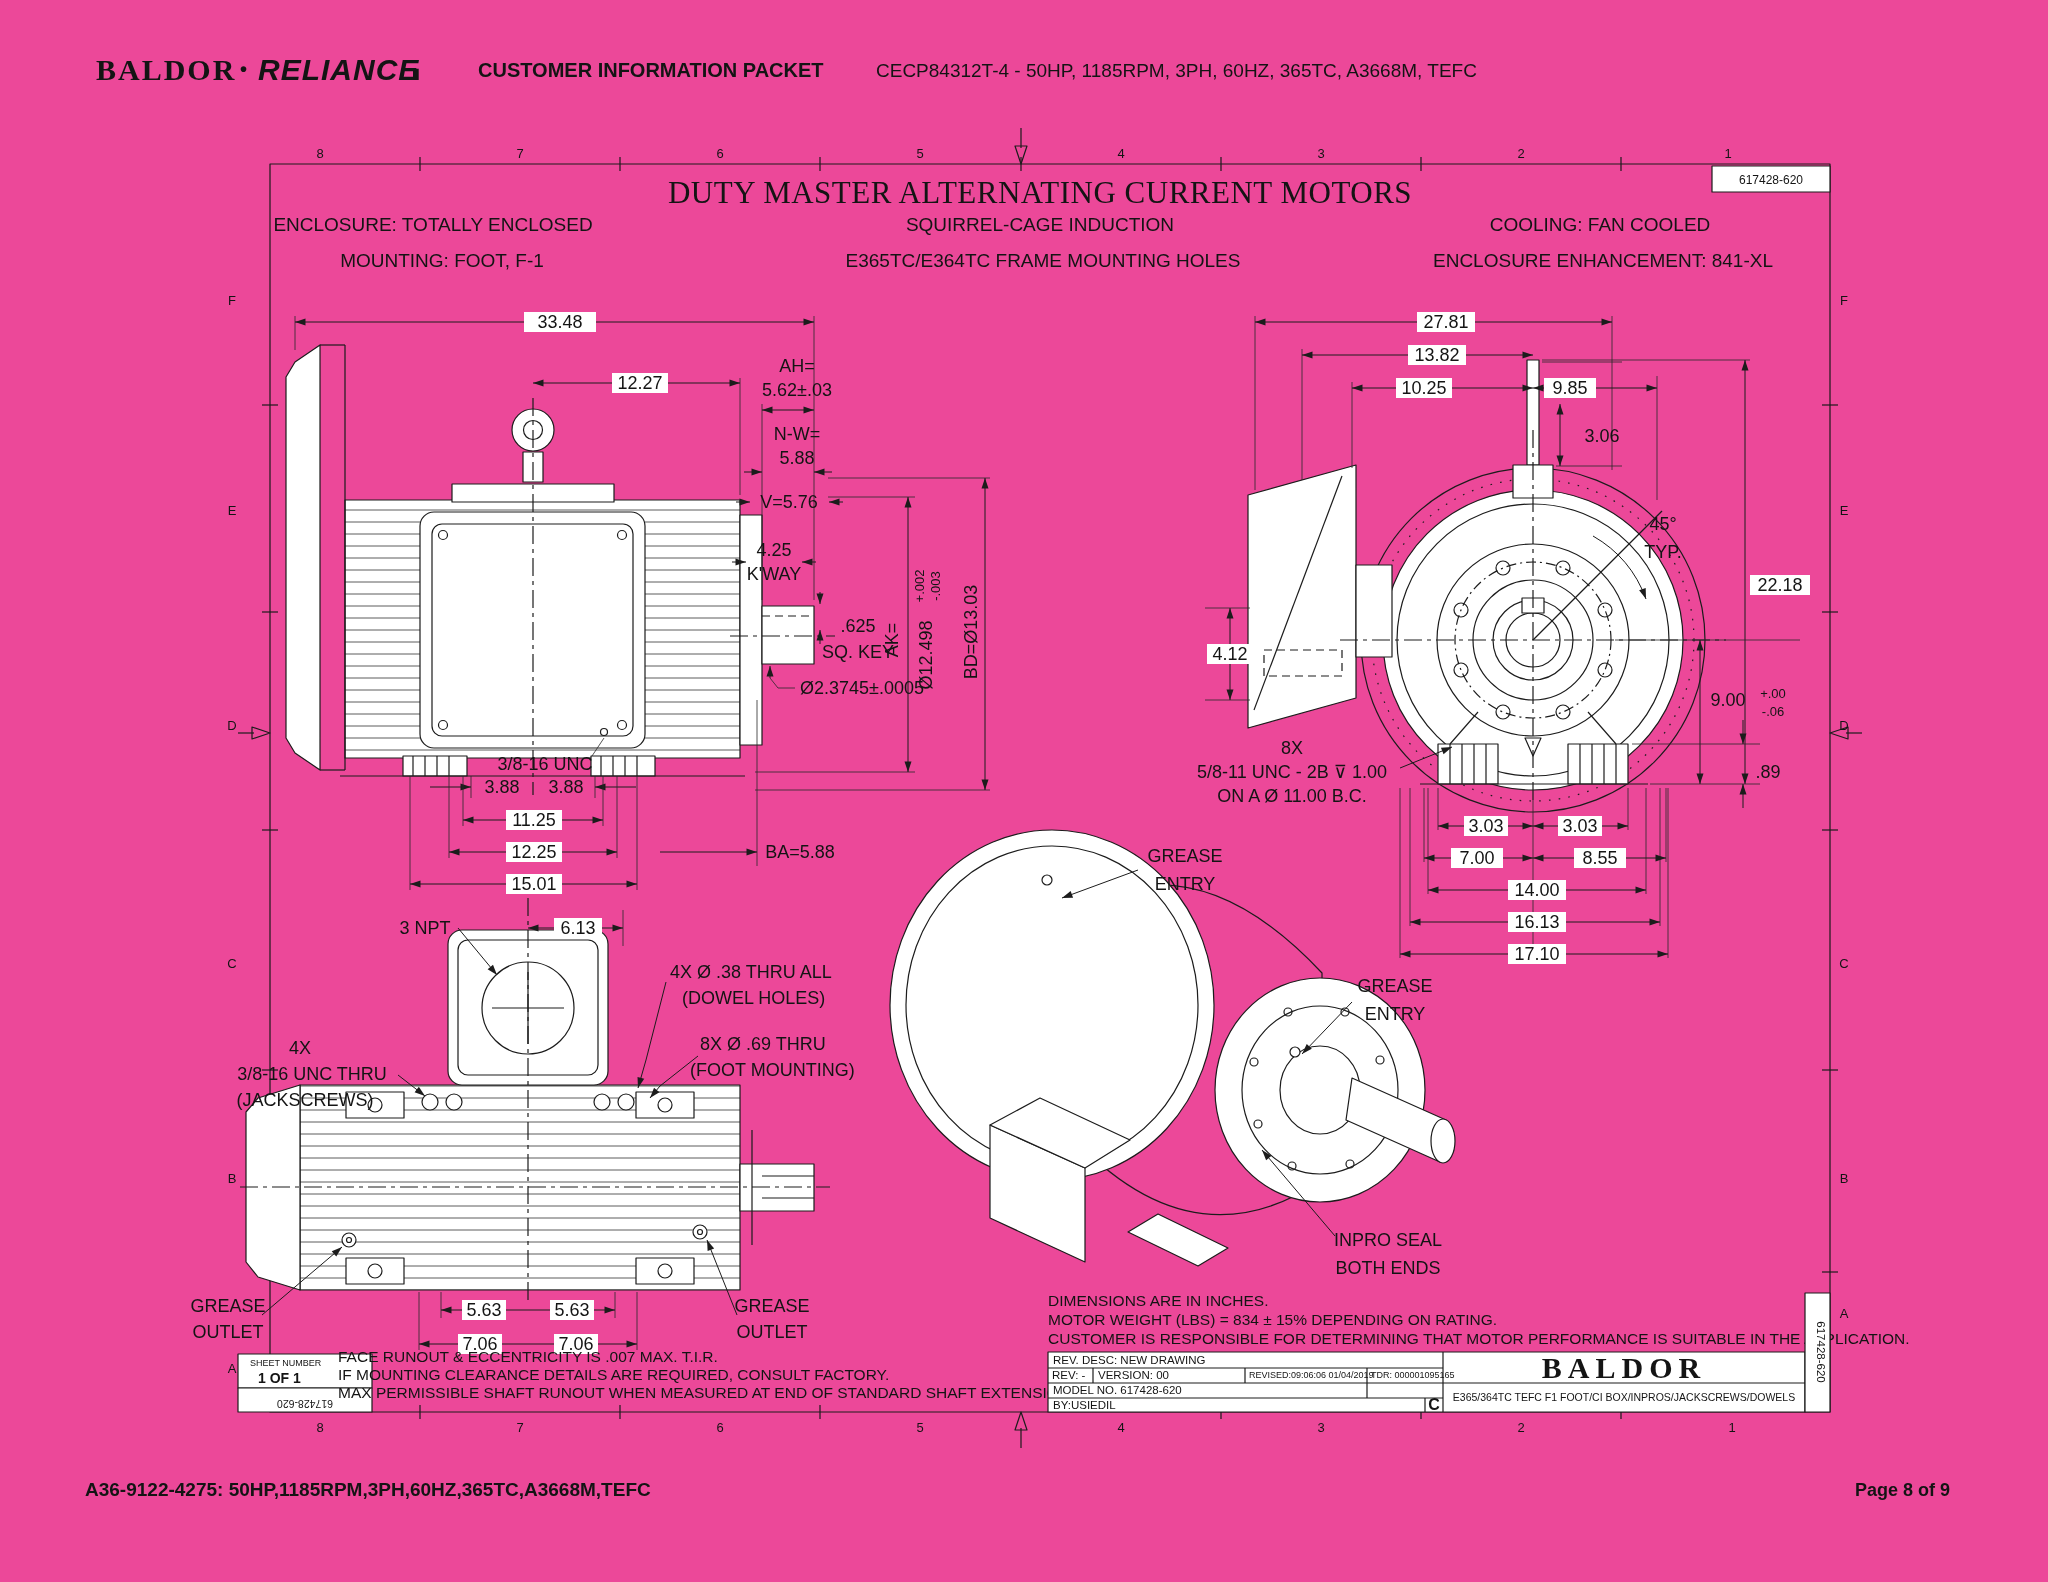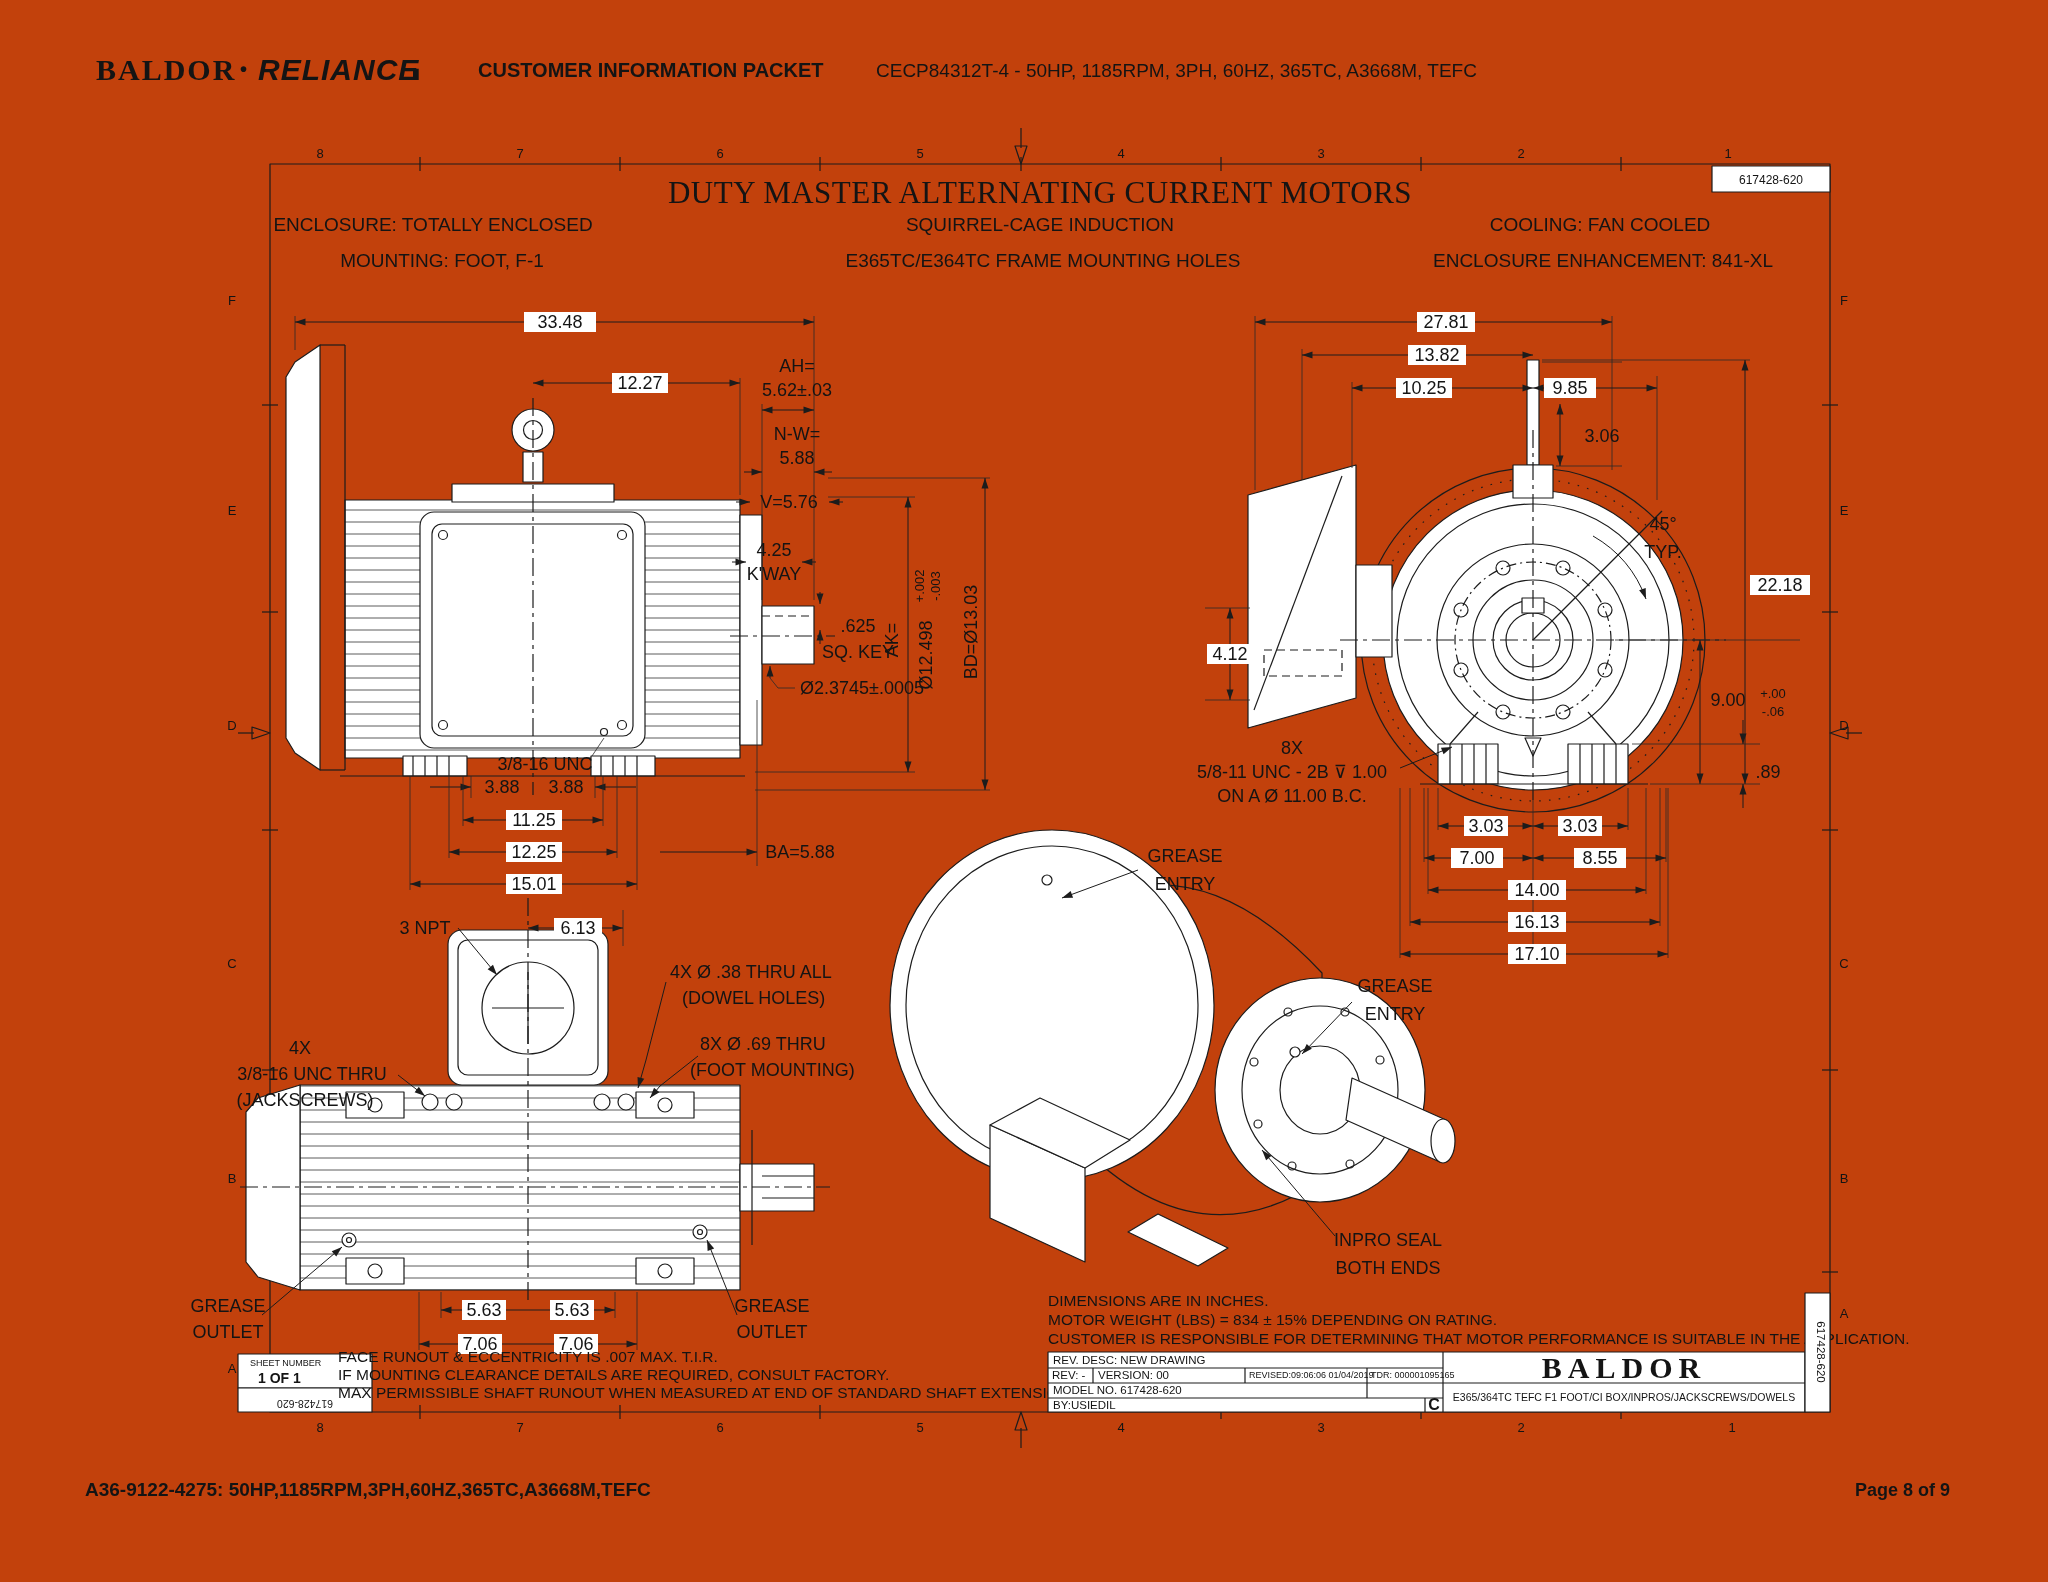--- a/index.html
+++ b/index.html
@@ -1,16 +1,16 @@
 <!DOCTYPE html>
 <html><head>
 <meta charset="utf-8">
 <style>
   html,body{margin:0;padding:0;background:#ffffff;}
-  .page{position:relative;width:2048px;height:1582px;background:#c2410c;overflow:hidden;}
+  .page{position:relative;width:2048px;height:1582px;background:#ec4899;overflow:hidden;}
   svg{position:absolute;left:0;top:0;}
   
   .g line,.g path,.g rect,.g circle,.g ellipse,.g polygon,.g polyline{fill:none;stroke:#1c1c1c;stroke-width:1.2;stroke-linejoin:round;}
   .g .wh{fill:#ffffff;}
   .g .fin{fill:url(#hfins);}
   .dim line,.dim path,.dim polyline{fill:none;stroke:#1c1c1c;stroke-width:1;}
   .dim .thin{stroke-width:0.8;stroke:#2a2a2a;}
   .bg{fill:#ffffff;stroke:none;}
   .cl{stroke-dasharray:18 5 4 5;stroke-width:0.9;}
   .dd{stroke-dasharray:8 5;}

